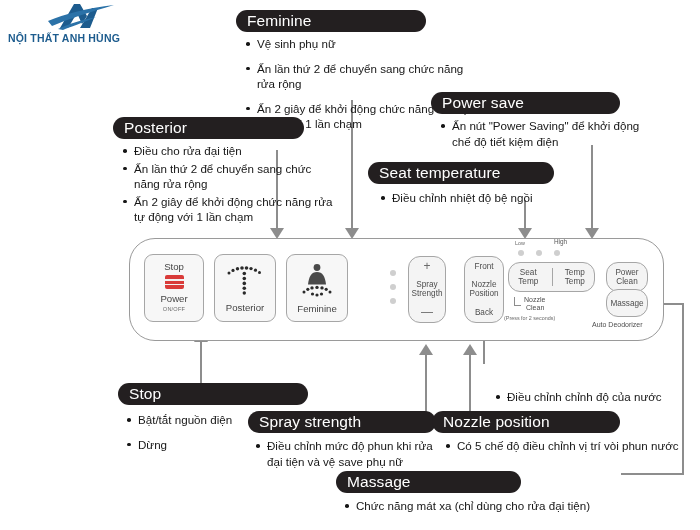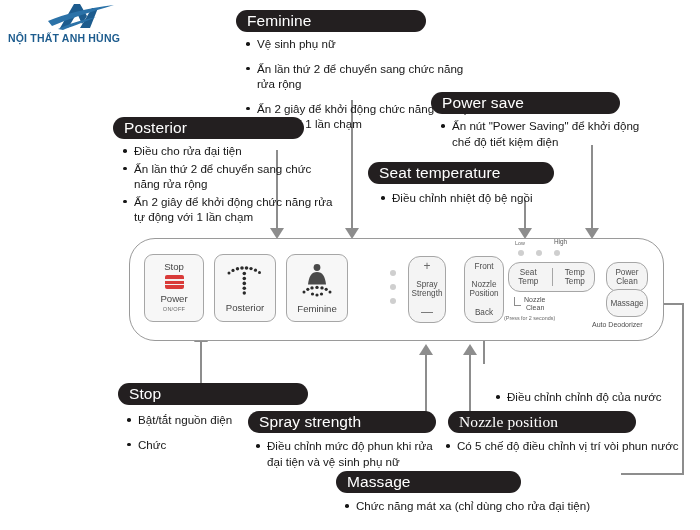--- a/index.html
+++ b/index.html
@@ -176,32 +176,32 @@
         <span>Điều chỉnh nhiệt độ bệ ngồi</span>
       </div>
   </div>
 
   <div class="pill" style="left:118px;top:383px;width:190px;">Stop</div>
   <div class="bullets sp" style="left:124px;top:412px;width:130px;">
     <div class="bl">
         <span>Bật/tắt nguồn điện</span>
       </div>
     <div class="bl">
-        <span>Chức</span>
+        <span>Dừng</span>
       </div>
   </div>
 
   <div class="pill" style="left:248px;top:411px;width:188px;">Spray strength</div>
   <div class="bullets" style="left:253px;top:438px;width:192px;">
     <div class="bl">
-        <span>Điều chỉnh mức độ phun khi rửa đại tiện và vệ sinh phụ nữ</span>
-      </div>
-  </div>
-
-  <div class="pill" style="left:448px;top:411px;width:188px;font-family:Liberation Serif, serif;">Nozzle position</div>
+        <span>Điều chỉnh mức độ phun khi rửa đại tiện và vệ save phụ nữ</span>
+      </div>
+  </div>
+
+  <div class="pill" style="left:432px;top:411px;width:188px;">Nozzle position</div>
   <div class="bullets" style="left:443px;top:438px;width:240px;">
     <div class="bl">
         <span>Có 5 chế độ điều chỉnh vị trí vòi phun nước</span>
       </div>
   </div>
 
   <div class="bullets" style="left:493px;top:389px;width:190px;">
     <div class="bl">
         <span>Điều chỉnh chỉnh độ của nước</span>
       </div>

